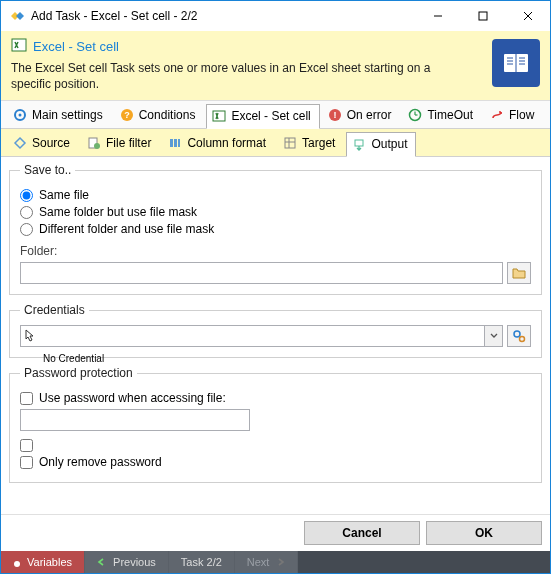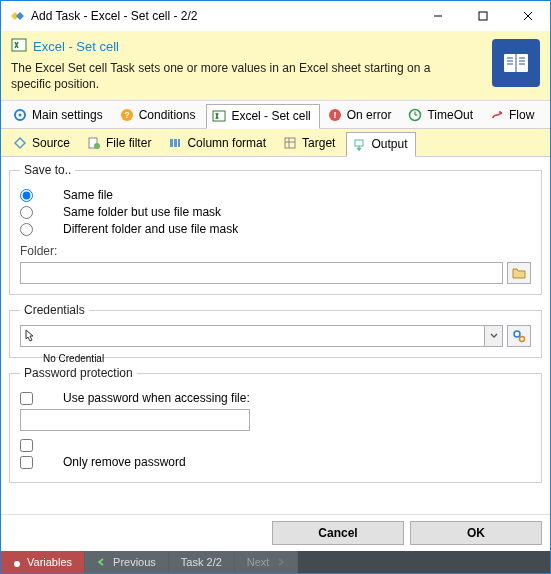--- a/index.html
+++ b/index.html
@@ -16,33 +16,33 @@
   .tabstrip { display: flex; align-items: center; background: #fafafa; border-bottom: 1px solid #d0d0d0; padding: 2px 6px 0 6px; gap: 2px; flex-wrap: wrap; }
   .tab { display: inline-flex; align-items: center; gap: 4px; padding: 3px 8px 4px 4px; border: 1px solid transparent; cursor: default; font-size: 12px; white-space: nowrap; }
   .tab.active { background: #fff; border: 1px solid #b0b0b0; border-bottom: 1px solid #fff; margin-bottom: -1px; }
   .tab .ticon { width: 16px; height: 16px; display: inline-flex; align-items: center; justify-content: center; }
   .subtabstrip { display: flex; align-items: center; border-bottom: 1px solid #d0d0d0; padding: 2px 6px 0 6px; gap: 2px; }
   .content { flex: 1; padding: 6px 8px 8px 8px; overflow: auto; background: #fff; }
   fieldset { border: 1px solid #cfcfcf; margin: 0 0 8px 0; padding: 8px 10px 10px 10px; }
   legend { padding: 0 4px; font-size: 12px; color: #222; }
   .radio-row, .check-row { display: flex; align-items: center; gap: 6px; margin: 3px 0; }
   .radio-row input[type=radio], .check-row input[type=checkbox] { margin: 0; width: 13px; height: 13px; }
-  .label { font-size: 12px; margin-left: 24px; }
+  .label { font-size: 12px; }
   .field-label { margin: 8px 0 4px 0; color: #444; }
   .text-input { width: 100%; height: 22px; border: 1px solid #abadb3; background: #fff; padding: 2px 4px; font-size: 12px; }
   .text-input.small { width: 230px; }
   .row-with-btn { display: flex; gap: 4px; align-items: center; }
   .row-with-btn .text-input { flex: 1; }
   .icon-btn { width: 24px; height: 22px; border: 1px solid #abadb3; background: #f3f3f3; display: flex; align-items: center; justify-content: center; }
   .combo { display: flex; align-items: center; border: 1px solid #abadb3; height: 22px; flex: 1; background: #fff; }
   .combo .cursor-icon { width: 18px; display: flex; align-items: center; justify-content: center; }
   .combo .combo-text { flex: 1; padding: 0 4px; font-size: 10px; margin-top: 45px; }
   .combo .combo-arrow { width: 18px; height: 100%; border-left: 1px solid #abadb3; background: #f0f0f0; display: flex; align-items: center; justify-content: center; }
   .footer-btns { display: flex; justify-content: flex-end; gap: 6px; padding: 6px 8px; border-top: 1px solid #e0e0e0; background: #fff; }
-  .dlg-btn { width: 132px; height: 24px; border: 1px solid #adadad; background: #e1e1e1; font-size: 12px; display: flex; align-items: center; justify-content: center; font-weight: 600; }
+  .dlg-btn { width: 116px; height: 24px; border: 1px solid #adadad; background: #e1e1e1; font-size: 12px; display: flex; align-items: center; justify-content: center; font-weight: 600; }
   .statusbar { height: 22px; background: #444a52; display: flex; align-items: stretch; color: #ddd; font-size: 11px; }
   .sb-item { display: flex; align-items: center; gap: 6px; padding: 0 12px; border-right: 1px solid #5a6068; background: #60666e; }
   .sb-item.primary { background: #b84b4b; color: #fff; }
   .sb-item.dim { color: #9a9fa6; }
   .sb-bullet { width: 8px; height: 8px; display: inline-block; }
 </style>
 </head>
 <body>
 
 <div class="window">

